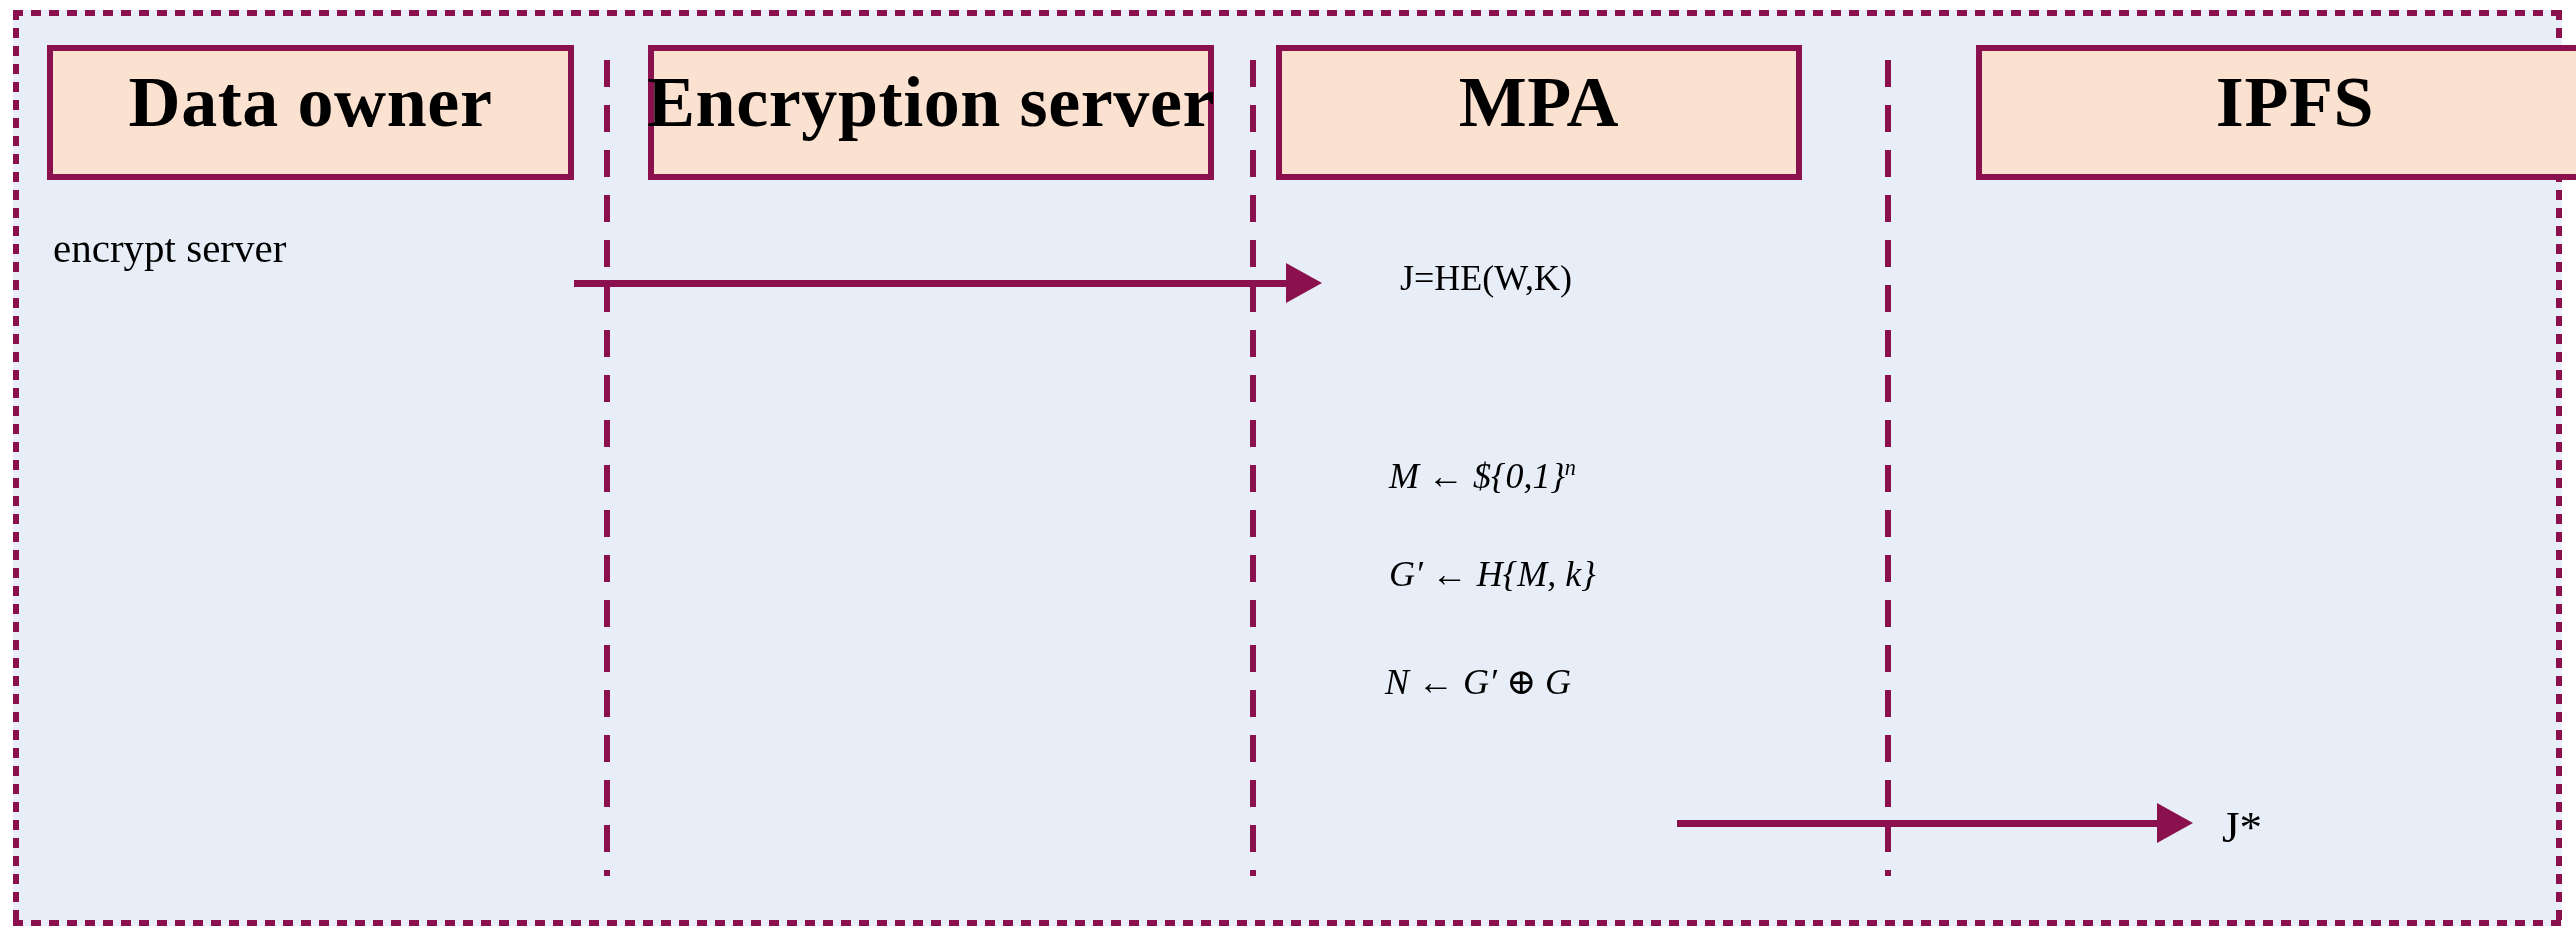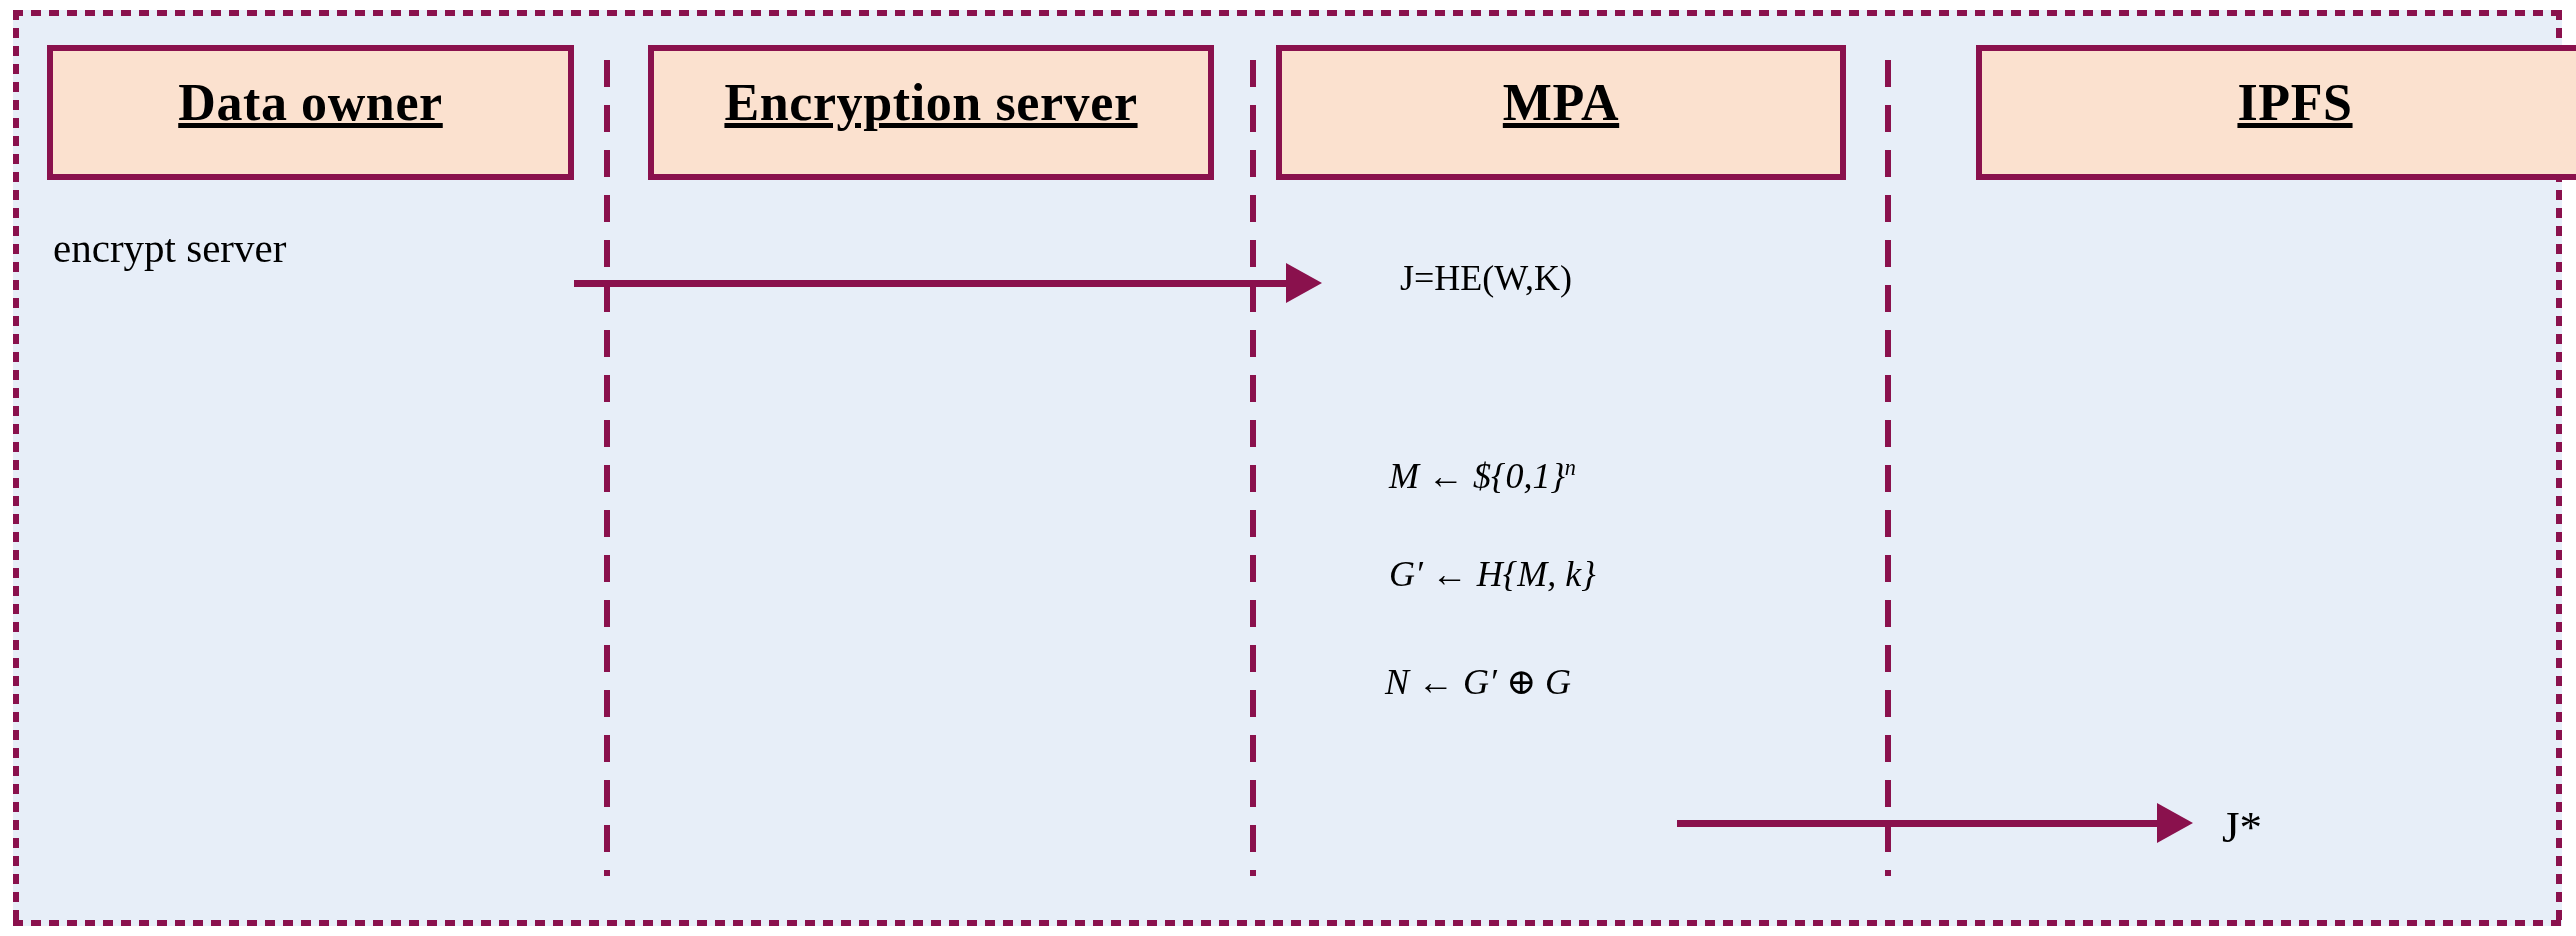--- a/index.html
+++ b/index.html
@@ -51,29 +51,28 @@
     height: 135px;
     box-sizing: border-box;
     border: 6.6px solid #8A114D;
     background: #FBE1CF;
     display: flex;
     align-items: center;
     justify-content: center;
     padding-bottom: 20.5px;
   }
   .lane-box .lane-label {
-    font-size: 52px;
+    font-size: 72px;
     font-weight: bold;
     letter-spacing: 0.6px;
     white-space: nowrap;
-    text-decoration: underline;
   }
   .box-do   { left: 47px;   width: 527px; }
   .box-es   { left: 648px; width: 566px; text-align: right; }
-  .box-mpa  { left: 1276px; width: 570px; }
+  .box-mpa  { left: 1276px; width: 526px; }
   .box-ipfs { left: 1976px; width: 638px; align-items: center; }
   
   .caption {
     position: absolute;
     left: 53px;
     top: 219px;
     width: 544px;
     font-size: 41px;
     line-height: 59px;
   }

